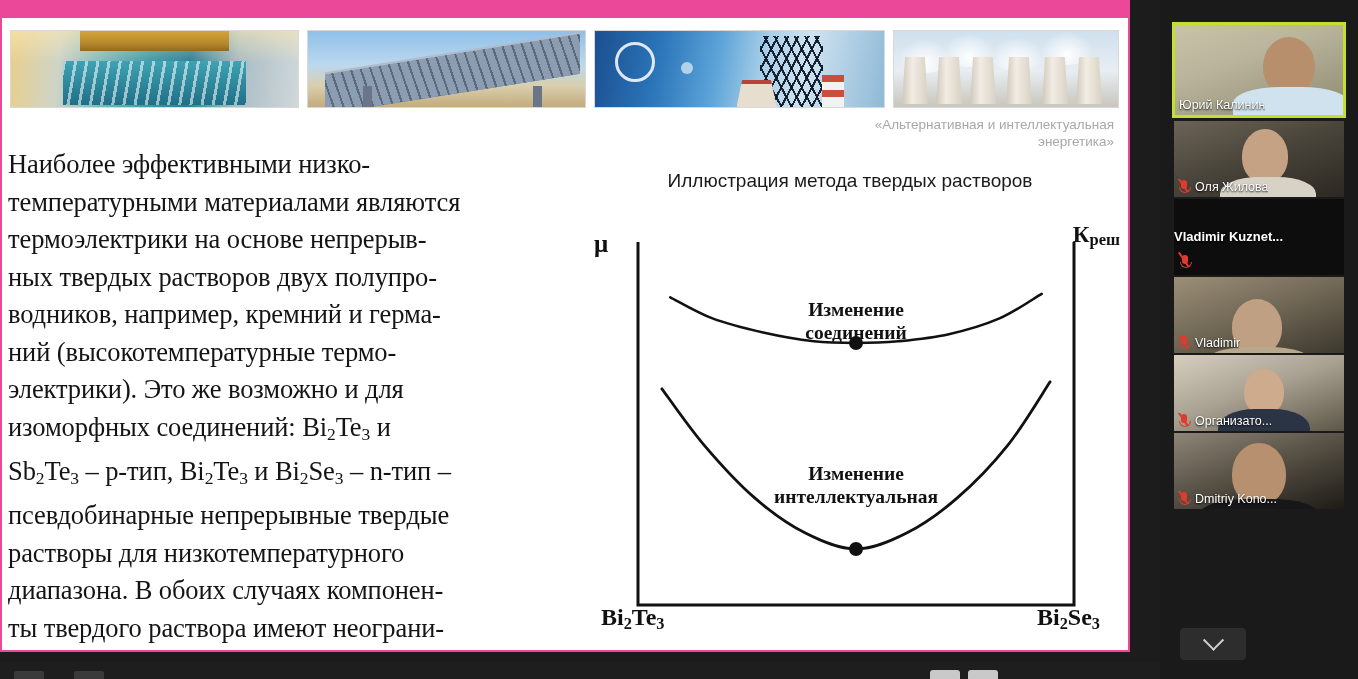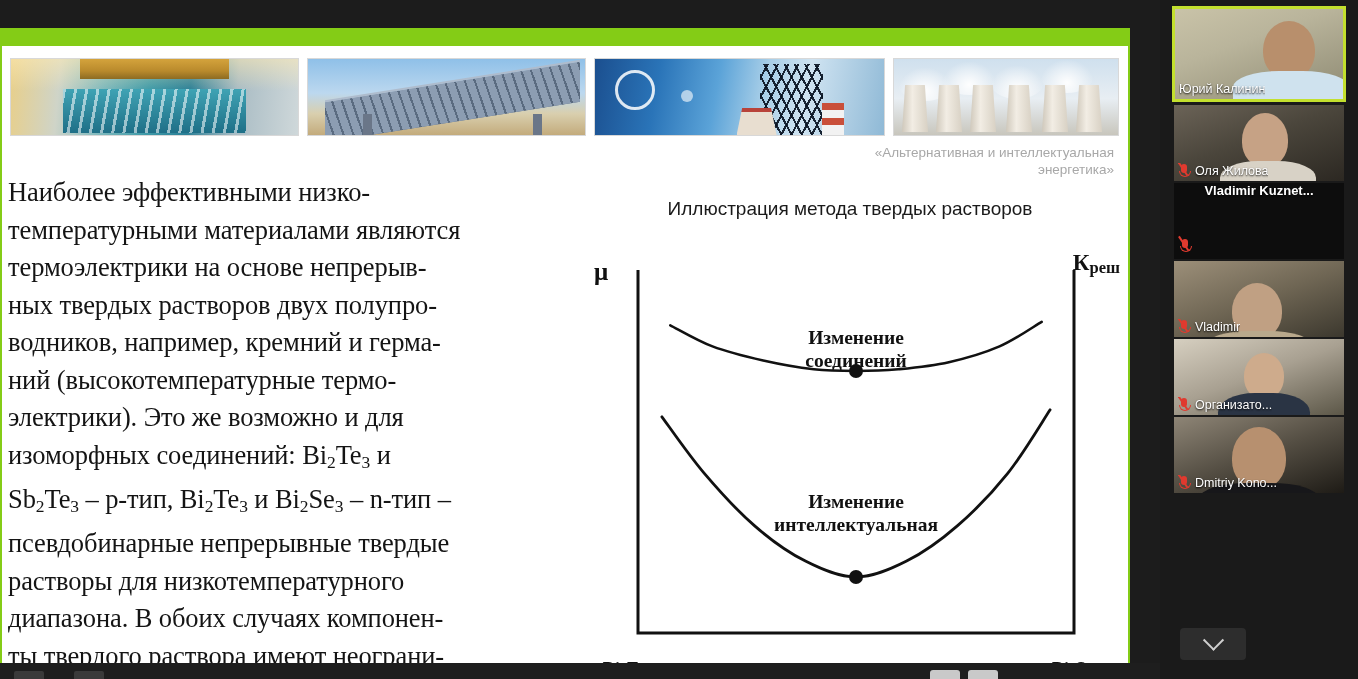--- a/index.html
+++ b/index.html
@@ -21,22 +21,21 @@
     inset: 0;
     background: #1c1c1c;
   }
 
   
   #slide-area {
     position: absolute;
     left: 0; top: 0;
     width: 1130px;
     height: 652px;
-    background: #84cc16;
-    margin-top: 28px;
+    background: #ec4899;
   }
   #slide {
     position: absolute;
     left: 2px;
     top: 18px;
     width: 1126px;
     height: 632px;
     background: #ffffff;
     overflow: hidden;
   }
@@ -253,40 +252,39 @@
     font-size: 19.5px;
     line-height: 23px;
     color: #111;
     pointer-events: none;
   }
   .curve-label.mobility { top: 58px; }
   .curve-label.conduct  { top: 222px; }
 
   .x-end {
     position: absolute;
-    bottom: 4px;
+    bottom: 24px;
     font-family: "Liberation Serif", serif;
     font-weight: 700;
-    font-size: 19px;
+    font-size: 24px;
     color: #111;
-    font-style: italic;
   }
   .x-end sub { font-size: 0.68em; vertical-align: -0.22em; }
   .x-end.left  { left: 14px; }
   .x-end.right { right: 22px; }
 
   
   #filmstrip {
     position: absolute;
     right: 0;
     top: 0;
     width: 198px;
     height: 679px;
     background: #1a1a1a;
-    padding-top: 6px;
+    padding-top: 22px;
     box-sizing: border-box;
   }
   .tile {
     position: relative;
     width: 170px;
     height: 76px;
     margin: 0 auto 2px auto;
     background: #0c0c0c;
     overflow: hidden;
   }
@@ -307,21 +305,22 @@
     max-width: 160px;
     color: #ffffff;
     font-size: 12.5px;
     font-family: "Liberation Sans", sans-serif;
     text-shadow: 0 1px 2px rgba(0,0,0,.95);
     white-space: nowrap;
     overflow: hidden;
   }
   .tile-name.novideo {
     position: static;
-    justify-content: center;
+    justify-content: flex-start;
+    margin-top: 30px;
     font-weight: 700;
     font-size: 13px;
     max-width: none;
   }
   .mic-muted {
     flex: 0 0 auto;
     width: 13px;
     height: 15px;
     position: relative;
     display: inline-block;

